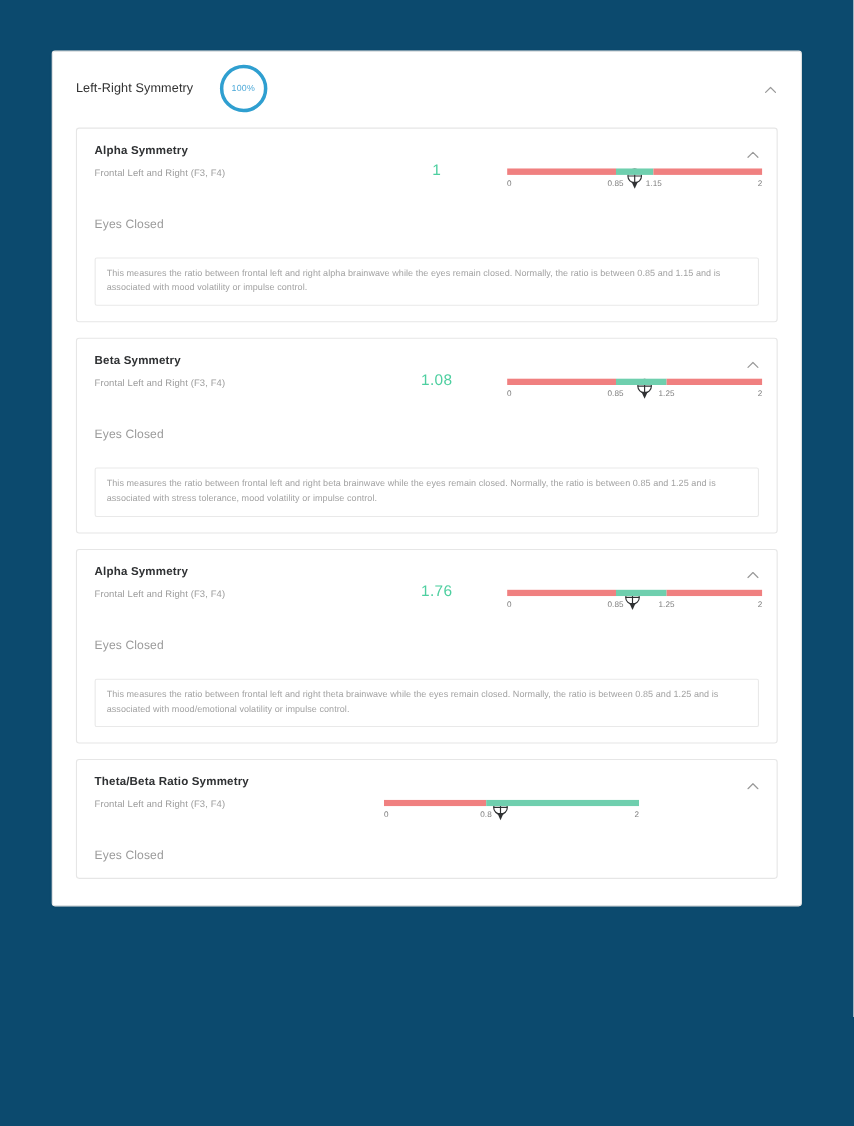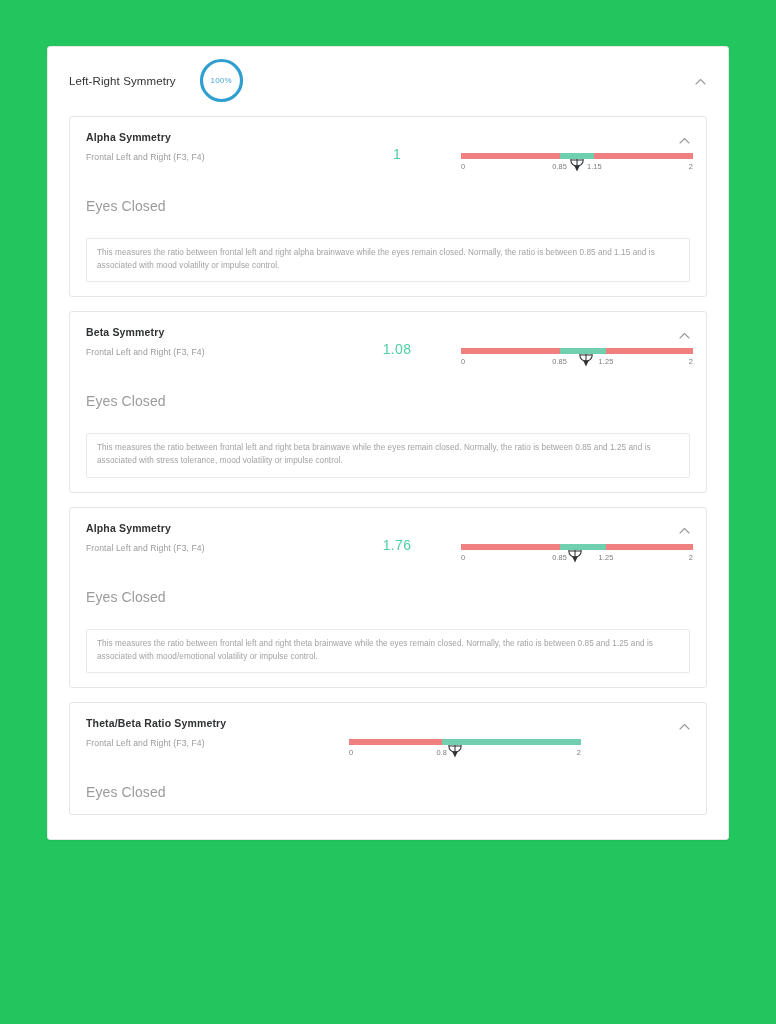--- a/index.html
+++ b/index.html
@@ -2,21 +2,21 @@
 <html><head>
 <meta charset="utf-8">
 <style>
   * { box-sizing: border-box; margin: 0; padding: 0; }
   html, body {
     width: 776px; height: 1024px;
     background: #f4f4f4;
     font-family: "Liberation Sans", sans-serif;
     -webkit-font-smoothing: antialiased;
   }
-  .page { width: 776px; height: 1024px; position: relative; background: #22c55e; }
+  .page { width: 776px; height: 1024px; position: relative; background: #0c4a6e; }
 
   
   .panel {
     position: absolute;
     left: 47px; top: 46px; width: 682px;
     background: #ffffff;
     border: 1px solid #e8e8e8;
     border-radius: 3px;
     box-shadow: 0 1px 2px rgba(0,0,0,.05);
     padding: 0 0 22px 0;
@@ -61,21 +61,21 @@
   }
   .card-top { display: flex; align-items: flex-start; }
   .card-info { width: 255px; flex: none; }
   .card-name {
     font-size: 10.5px; font-weight: bold; color: #2f3133;
     letter-spacing: .15px; margin-bottom: 9px;
   }
   .card-sub {
     font-size: 8.6px; color: #9b9b9b; letter-spacing: .1px; margin-bottom: 8px;
   }
-  .card-cond { font-size: 14px; color: #9b9b9b; letter-spacing: .1px; margin-top: 36px; }
+  .card-cond { font-size: 11px; color: #9b9b9b; letter-spacing: .1px; margin-top: 36px; }
 
   .card-value {
     width: 112px; flex: none;
     text-align: center;
     font-size: 14px;
     color: #4ecfa0;
     letter-spacing: .3px;
     padding-top: 15px;
   }
 

